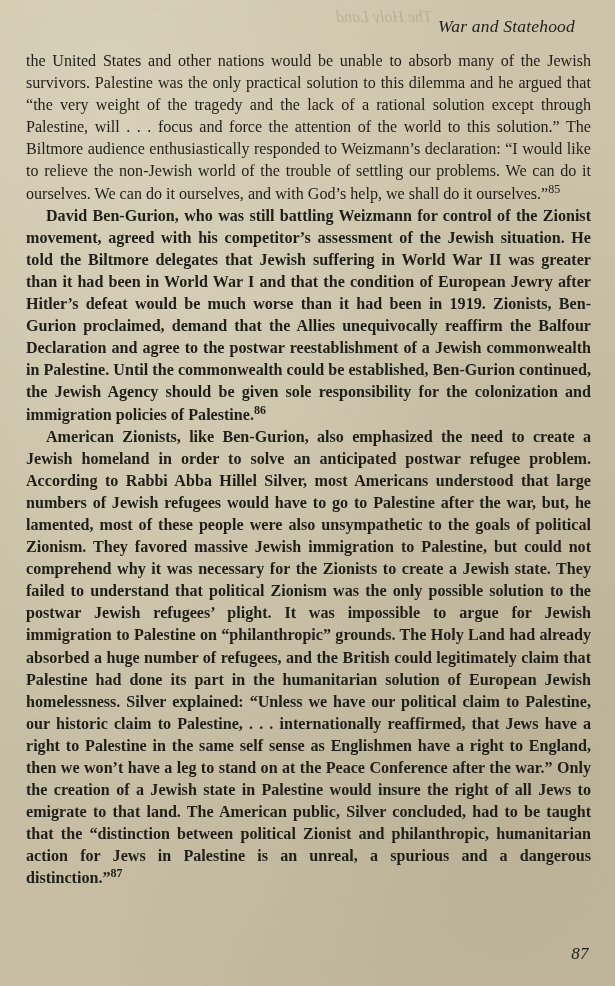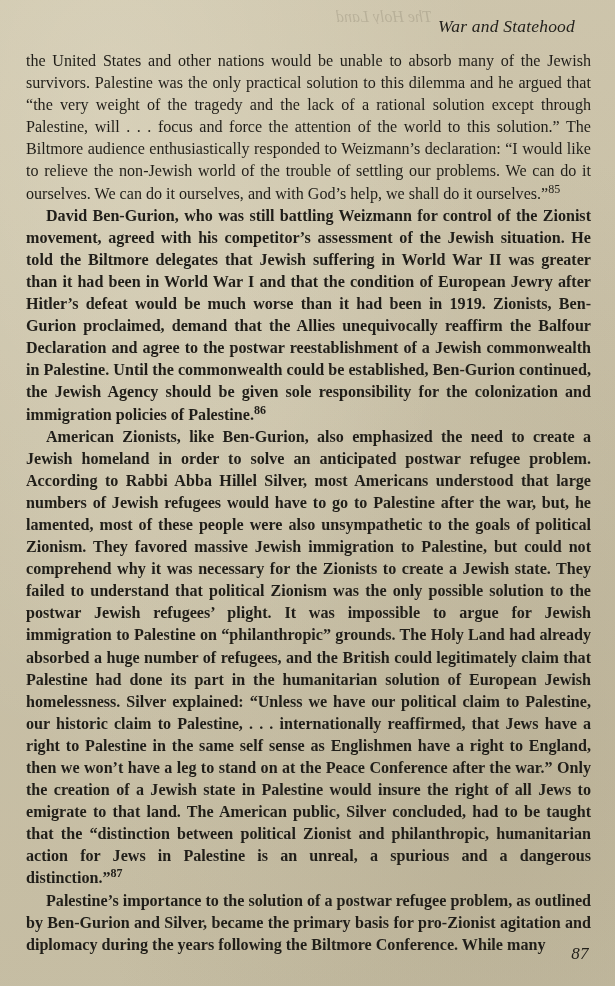--- a/index.html
+++ b/index.html
@@ -94,17 +94,16 @@
 <body>
 
 <div class="page">
   <div class="bleed">The Holy Land</div>
   <div class="content">
     <div class="runhead">War and Statehood</div>
     <div class="body-text">
       <p><span>the United States and other nations would be unable to absorb many of the Jewish survivors. Palestine was the only practical solution to this dilemma and he argued that “the very weight of the tragedy and the lack of a rational solution except through Palestine, will . . . focus and force the attention of the world to this solution.” The Biltmore audience enthusiastically responded to Weizmann’s declaration: “I would like to relieve the non-Jewish world of the trouble of settling our problems. We can do it ourselves. We can do it ourselves, and with God’s help, we shall do it ourselves.”</span><sup>85</sup></p>
       <p class="indent"><span>David Ben-Gurion, who was still battling Weizmann for control of the Zionist movement, agreed with his competitor’s assessment of the Jewish situation. He told the Biltmore delegates that Jewish suffering in World War II was greater than it had been in World War I and that the condition of European Jewry after Hitler’s defeat would be much worse than it had been in 1919. Zionists, Ben-Gurion proclaimed, demand that the Allies unequivocally reaffirm the Balfour Declaration and agree to the postwar reestablishment of a Jewish commonwealth in Palestine. Until the commonwealth could be established, Ben-Gurion continued, the Jewish Agency should be given sole responsibility for the colonization and immigration policies of Palestine.</span><sup>86</sup></p>
       <p class="indent"><span>American Zionists, like Ben-Gurion, also emphasized the need to create a Jewish homeland in order to solve an anticipated postwar refugee problem. According to Rabbi Abba Hillel Silver, most Americans understood that large numbers of Jewish refugees would have to go to Palestine after the war, but, he lamented, most of these people were also unsympathetic to the goals of political Zionism. They favored massive Jewish immigration to Palestine, but could not comprehend why it was necessary for the Zionists to create a Jewish state. They failed to understand that political Zionism was the only possible solution to the postwar Jewish refugees’ plight. It was impossible to argue for Jewish immigration to Palestine on “philanthropic” grounds. The Holy Land had already absorbed a huge number of refugees, and the British could legitimately claim that Palestine had done its part in the humanitarian solution of European Jewish homelessness. Silver explained: “Unless we have our political claim to Palestine, our historic claim to Palestine, . . . internationally reaffirmed, that Jews have a right to Palestine in the same self sense as Englishmen have a right to England, then we won’t have a leg to stand on at the Peace Conference after the war.” Only the creation of a Jewish state in Palestine would insure the right of all Jews to emigrate to that land. The American public, Silver concluded, had to be taught that the “distinction between political Zionist and philanthropic, humanitarian action for Jews in Palestine is an unreal, a spurious and a dangerous distinction.”</span><sup>87</sup></p>
-      <p class="indent"><span>Palestine’s importance to the solution of a postwar refugee problem, as outlined by Ben-Gurion and Silver, became the primary basis for pro-Zionist agitation and diplomacy during the years following the Biltmore Conference. While many</span></p>
     </div>
     <div class="folio">87</div>
   </div>
 </div>
 
 </body></html>

